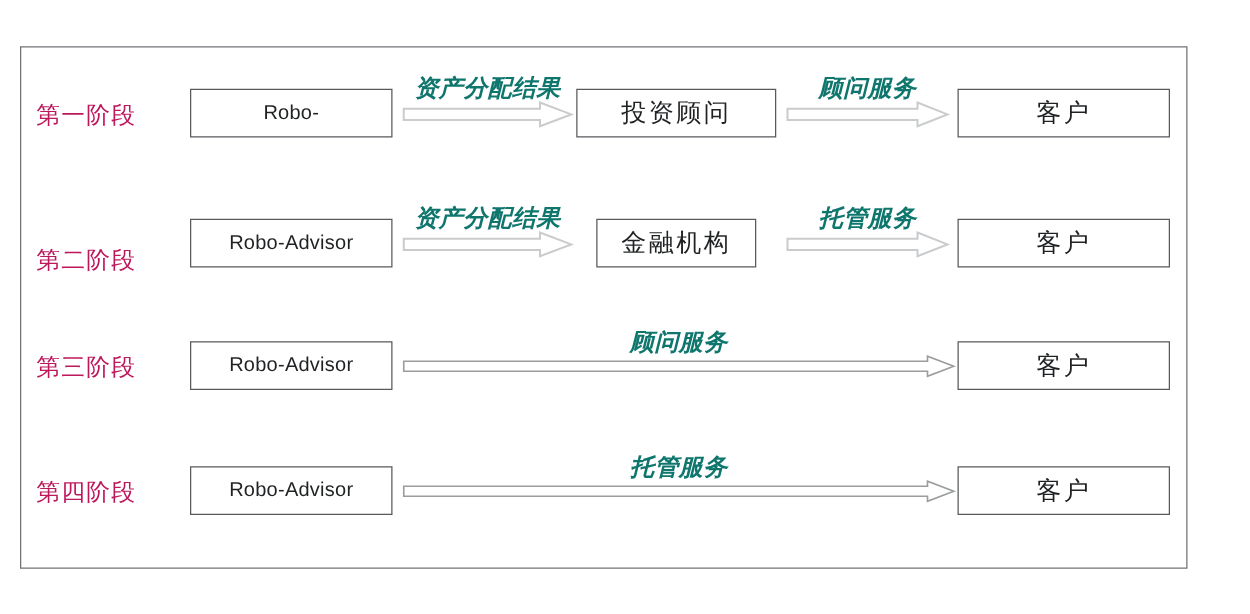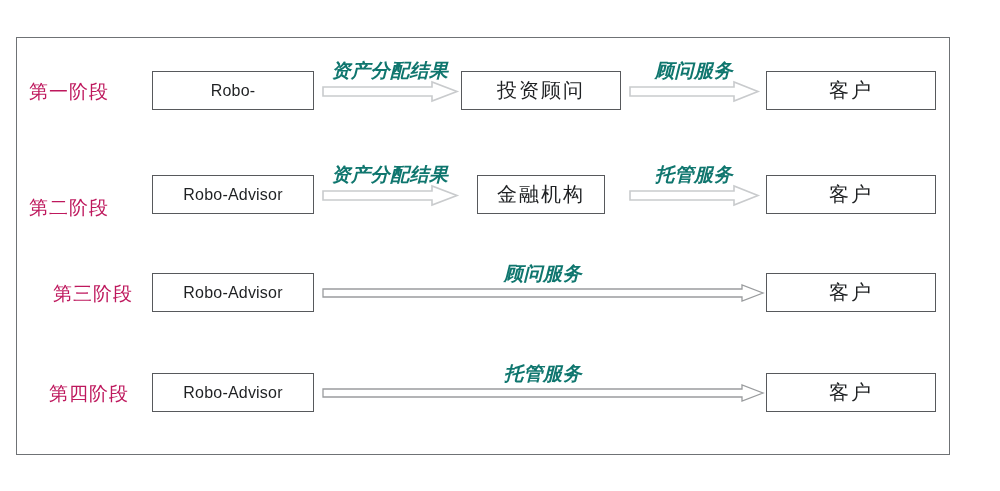--- a/index.html
+++ b/index.html
@@ -113,36 +113,36 @@
       <svg width="130" height="21" viewBox="0 0 130 21">
         <path d="M1,6 L105,6 L105,1 L129,10.5 L105,20 L105,15 L1,15 Z" fill="#ffffff" stroke="#c9cbcd" stroke-width="1.6" stroke-linejoin="miter"></path>
       </svg>
     </div>
     <div class="arrow-label" style="left:629px;top:-13px;width:130px;">托管服务</div>
 
     <div class="node cjk" style="left:766px;top:0px;width:170px;height:39px;">客户</div>
   </div>
 
   <div class="row" style="top:273px;">
-    <div class="stage-label" style="top:8px;margin-left:24px;">第三阶段</div>
+    <div class="stage-label" style="top:8px;">第三阶段</div>
 
     <div class="node latin" style="left:152px;top:0px;width:162px;height:39px;">Robo-Advisor</div>
 
     <div class="arrow-wrap" style="left:322px;top:11px;">
       <svg width="442" height="18" viewBox="0 0 442 18">
         <path d="M1,5 L420,5 L420,1 L441,9 L420,17 L420,13 L1,13 Z" fill="#ffffff" stroke="#9a9c9e" stroke-width="1.3" stroke-linejoin="miter"></path>
       </svg>
     </div>
     <div class="arrow-label" style="left:322px;top:-12px;width:442px;">顾问服务</div>
 
     <div class="node cjk" style="left:766px;top:0px;width:170px;height:39px;">客户</div>
   </div>
 
   <div class="row" style="top:373px;">
-    <div class="stage-label" style="top:8px;text-align:center;">第四阶段</div>
+    <div class="stage-label" style="top:8px;">第四阶段</div>
 
     <div class="node latin" style="left:152px;top:0px;width:162px;height:39px;">Robo-Advisor</div>
 
     <div class="arrow-wrap" style="left:322px;top:11px;">
       <svg width="442" height="18" viewBox="0 0 442 18">
         <path d="M1,5 L420,5 L420,1 L441,9 L420,17 L420,13 L1,13 Z" fill="#ffffff" stroke="#9a9c9e" stroke-width="1.3" stroke-linejoin="miter"></path>
       </svg>
     </div>
     <div class="arrow-label" style="left:322px;top:-12px;width:442px;">托管服务</div>
 

